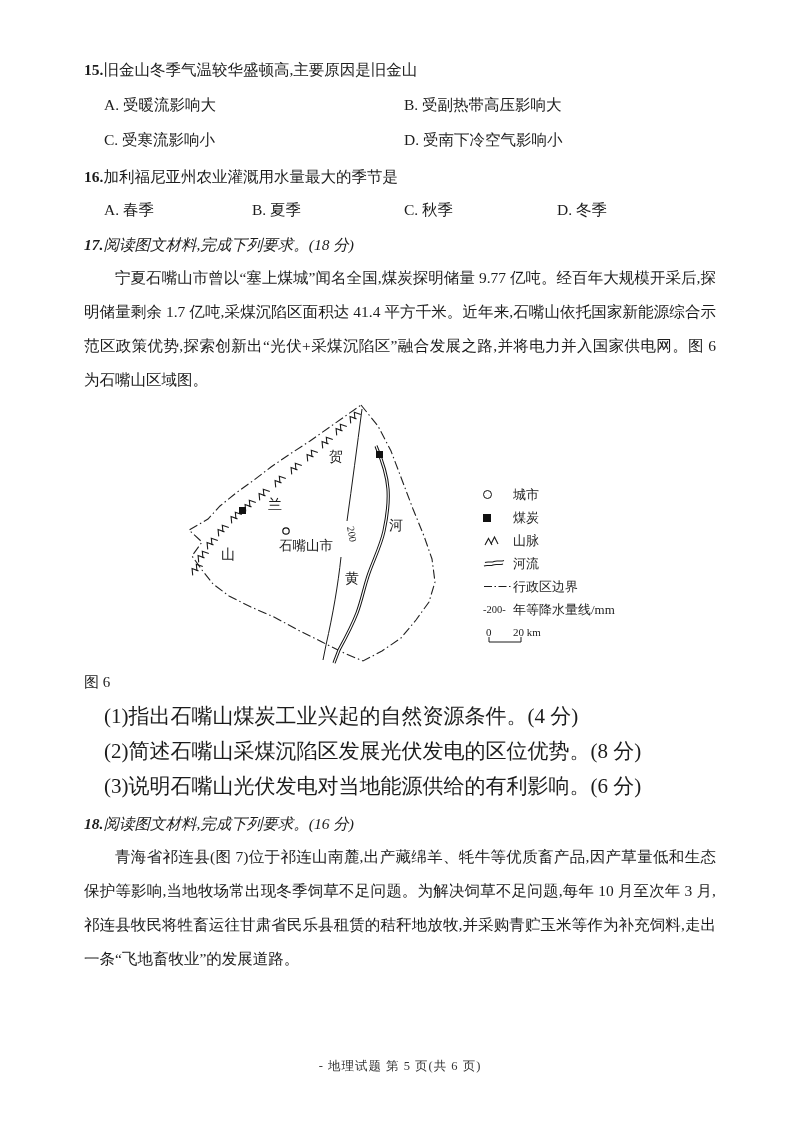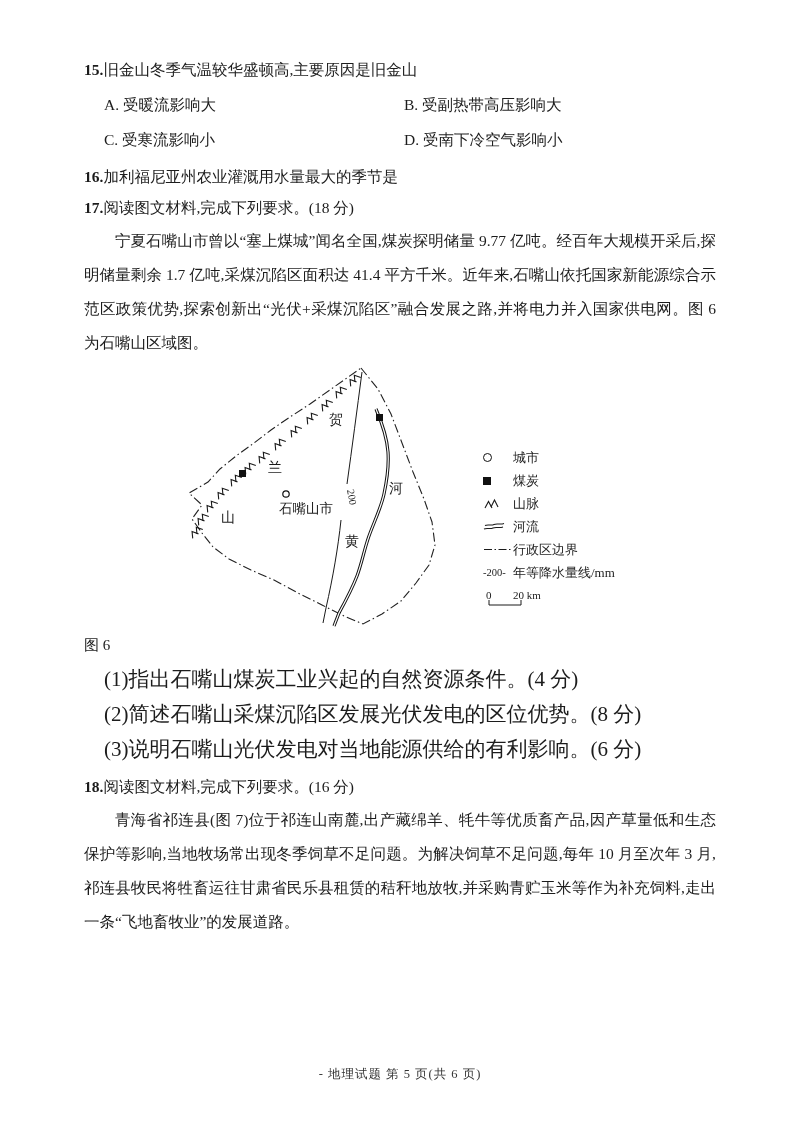--- a/index.html
+++ b/index.html
@@ -7,28 +7,28 @@
     width:800px;height:1131px;background:#ffffff;
     font-family:"Liberation Serif","DejaVu Serif",serif;
     color:#1c1c1c;overflow:hidden;
   }
   .page{position:relative;width:800px;height:1131px;padding:56px 84px 0;box-sizing:border-box;}
   .stem{font-size:15.5px;line-height:27px;}
   .qnum{font-weight:bold;}
   .opts15{display:grid;grid-template-columns:300px 1fr;padding-left:20px;font-size:15.5px;line-height:35px;margin:4px 0 2px;}
   .opts16{display:grid;grid-template-columns:148px 152px 153px 1fr;padding-left:20px;font-size:15.5px;line-height:35px;margin:2px 0 4px;}
   .section-head{font-weight:bold;font-size:15.5px;line-height:28px;margin-top:6px;}
-  .qhead{font-size:15.5px;line-height:28px;margin-top:4px;}
+  .qhead{font-size:15.5px;line-height:28px;margin-top:4px;font-style:italic;}
   .material{font-size:15.5px;line-height:34px;text-align:justify;text-indent:2em;margin-top:2px;}
   .figure{position:relative;width:450px;height:268px;margin:2px auto 0;}
   .map-svg{position:absolute;left:0;top:0;}
   .fig-caption{text-align:left;font-size:15px;margin-top:4px;line-height:22px;}
   .subs{padding-left:20px;font-size:21px;line-height:35px;margin-top:6px;}
   .q18-block{margin-top:6px;}
-  .footer{position:absolute;left:0;bottom:48px;width:100%;text-align:center;font-size:12.5px;color:#333;letter-spacing:1px;}
+  .footer{position:absolute;left:0;bottom:56px;width:100%;text-align:center;font-size:12.5px;color:#333;letter-spacing:1px;}
   
   .legend{position:absolute;left:308px;top:84px;width:158px;font-size:13px;}
   .lg-row{display:flex;align-items:center;height:23px;}
   .lg-icon{width:30px;flex:0 0 30px;display:flex;justify-content:flex-start;align-items:center;}
   .lg-label{white-space:nowrap;}
   .ic-circle{display:inline-block;width:7px;height:7px;border:1.2px solid #111;border-radius:50%;background:#fff;}
   .ic-square{display:inline-block;width:8px;height:8px;background:#111;}
   .ic-precip{font-size:10.5px;white-space:nowrap;}
   .lg-scale{margin-top:5px;}
   svg text{fill:#1a1a1a;font-family:"Liberation Serif","DejaVu Serif",serif;}
@@ -46,20 +46,26 @@
       <div>A. 受暖流影响大</div>
       <div>B. 受副热带高压影响大</div>
       <div>C. 受寒流影响小</div>
       <div>D. 受南下冷空气影响小</div>
     </div>
   </div>
 
   <div style="margin-top:6px;">
     <div class="stem">
       <span class="qnum">16.</span><span>加利福尼亚州农业灌溉用水量最大的季节是</span>
+    </div>
+    <div class="opts16">
+      <div>A. 春季</div>
+      <div>B. 夏季</div>
+      <div>C. 秋季</div>
+      <div>D. 冬季</div>
     </div>
   </div>
 
 
   <div>
     <div class="qhead">
       <span class="qnum">17.</span><span>阅读图文材料,完成下列要求。(18 分)</span>
     </div>
     <div class="material">宁夏石嘴山市曾以“塞上煤城”闻名全国,煤炭探明储量 9.77 亿吨。经百年大规模开采后,探明储量剩余 1.7 亿吨,采煤沉陷区面积达 41.4 平方千米。近年来,石嘴山依托国家新能源综合示范区政策优势,探索创新出“光伏+采煤沉陷区”融合发展之路,并将电力并入国家供电网。图 6 为石嘴山区域图。</div>
 

